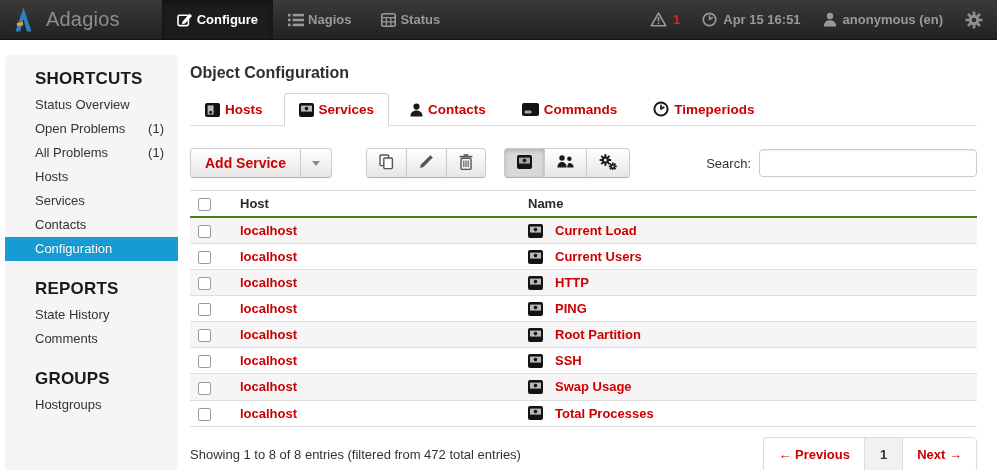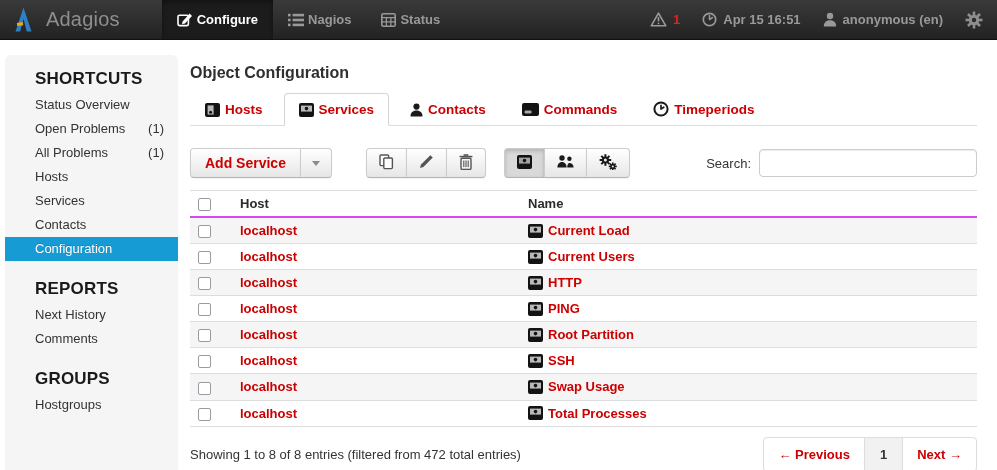--- a/index.html
+++ b/index.html
@@ -141,41 +141,41 @@
     box-shadow: inset 0 1px 1px rgba(0,0,0,.075);
     outline: none;
   }
 
   
   .obj-table { width: 100%; border-collapse: collapse; margin-top: 12px; }
   .obj-table thead th {
     text-align: left; font-size: 13px; font-weight: bold; color: #2b2b2b;
     padding: 5px 8px;
     border-top: 1px solid #ddd;
-    border-bottom: 2px solid #d946ef;
+    border-bottom: 2px solid #4d7c0f;
     cursor: pointer;
   }
   .obj-table td {
     padding: 5px 8px;
     border-top: 1px solid #ddd;
     font-size: 13px;
   }
   .obj-table tbody tr:first-child td { border-top: none; }
   .obj-table tbody tr:nth-child(odd) { background: #f5f5f5; }
   .obj-table tbody tr:last-child td { border-bottom: 1px solid #ddd; }
   .col-check { width: 42px; }
   .col-host { width: 288px; }
   input[type="checkbox"] {
     appearance: none; -webkit-appearance: none;
     width: 13px; height: 13px;
     border: 1px solid #9a9aa2; border-radius: 2px;
     background: #fff; cursor: pointer; vertical-align: middle;
   }
   .red-link { color: var(--link-red, #c00); font-weight: bold; text-decoration: none; cursor: pointer; }
-  .name-cell { display: flex; align-items: center; gap: 5px; }
+  .name-cell { display: flex; align-items: center; gap: 12px; }
   .svcicon { display: inline-flex; align-items: center; }
 
   
   .table-footer {
     display: flex; align-items: center; justify-content: space-between;
     margin-top: 10px;
   }
   .entries-summary { font-size: 13px; color: #333; }
   .pagination {
     display: flex;
@@ -324,21 +324,21 @@
     <span class="nav-label">Configuration</span>
     <span class="nav-badge"></span>
   </a>
 </div>
   </div>
 
   <div class="nav-section">
     <div class="nav-header">REPORTS</div>
     <div class="nav-list">
   <a class="nav-link">
-    <span class="nav-label">Next History</span>
+    <span class="nav-label">State History</span>
     <span class="nav-badge"></span>
   </a>
 
 
   <a class="nav-link">
     <span class="nav-label">Comments</span>
     <span class="nav-badge"></span>
   </a>
 
 </div>

